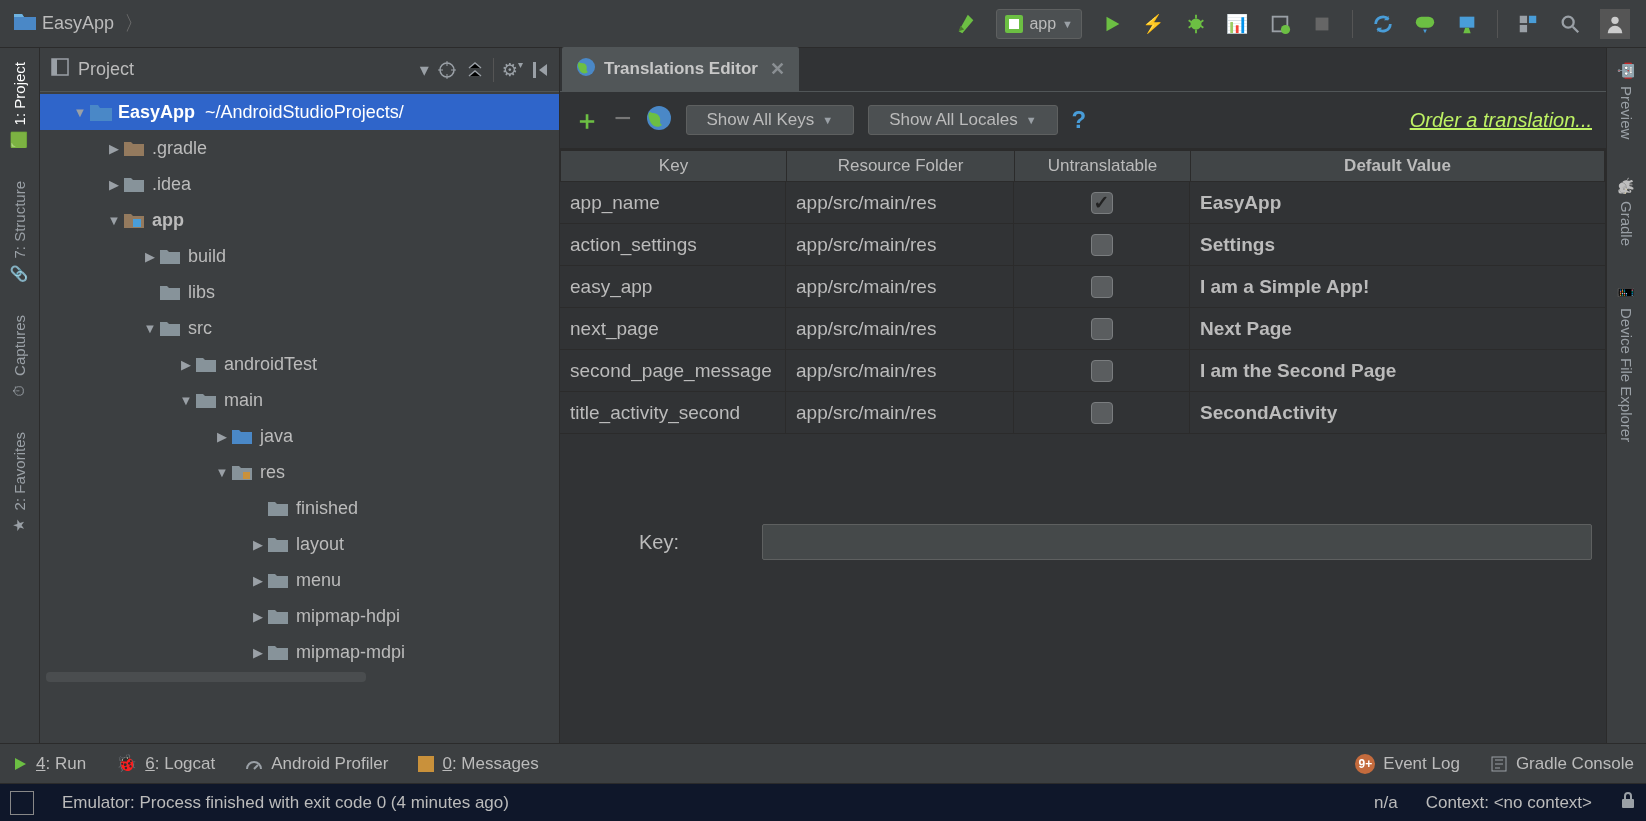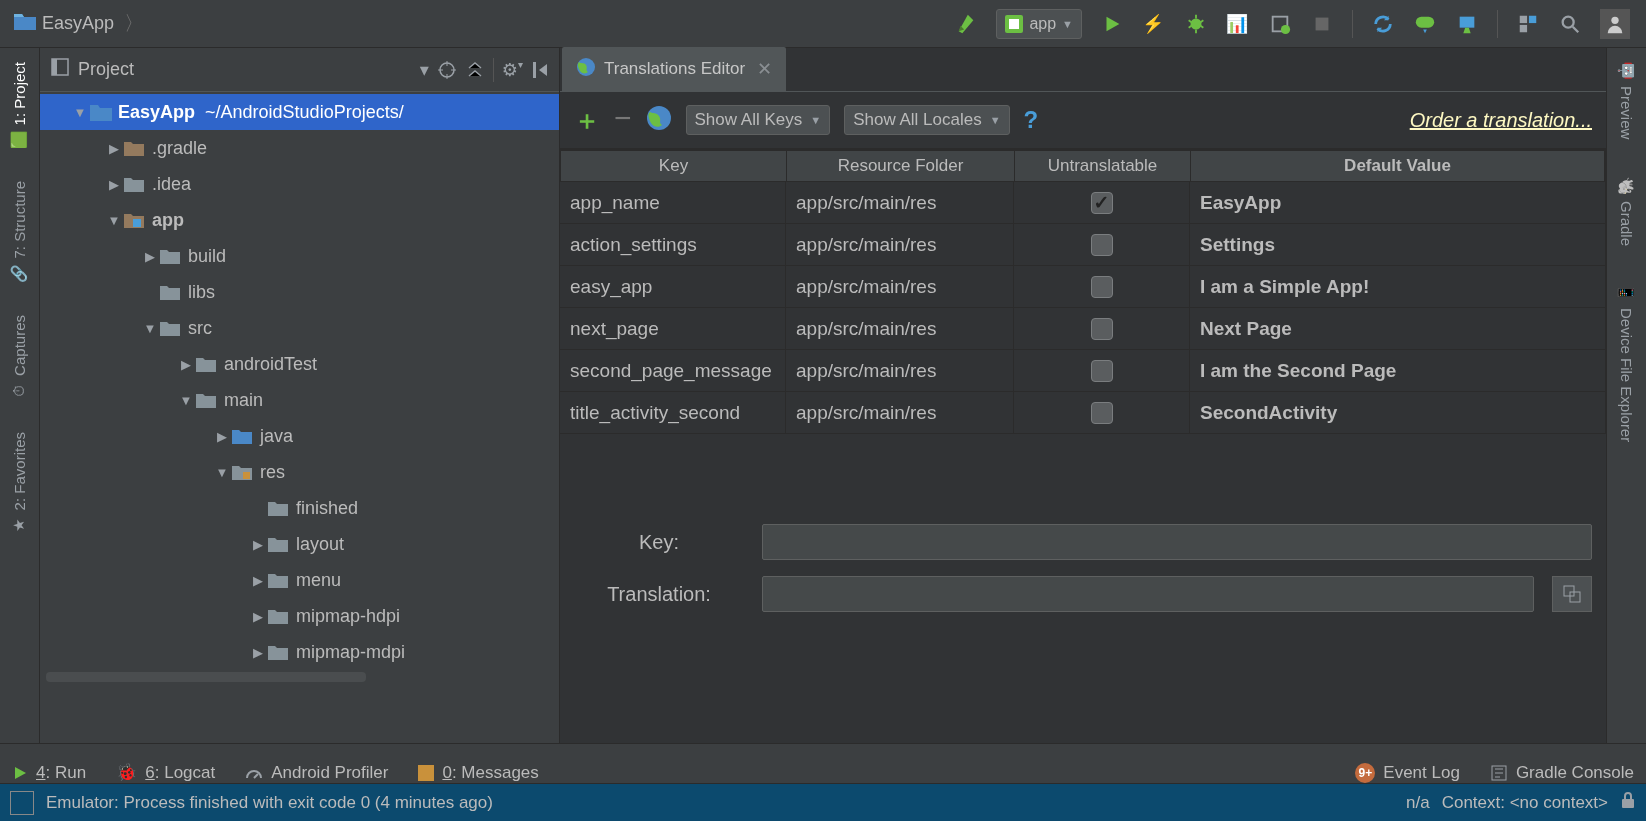--- a/index.html
+++ b/index.html
@@ -42,54 +42,54 @@
     .tree-ic { width: 24px; display: inline-flex; }
     .tree-label { margin-left: 4px; }
     .tree-label b { font-weight: 700; }
     .pad1 { padding-left: 30px; } .pad2 { padding-left: 64px; } .pad3 { padding-left: 100px; }
     .pad4 { padding-left: 136px; } .pad5 { padding-left: 172px; } .pad6 { padding-left: 208px; }
     .tree-scroll { height: 10px; background: #4a4d4f; margin: 0 6px; border-radius: 4px; width: 320px; position: relative; top: 2px;}
     
     
     .editor-area { flex: 1; background: #313335; display: flex; flex-direction: column; min-width: 0; }
     .tab-bar { height: 44px; display: flex; align-items: flex-end; padding-left: 2px; border-bottom: 1px solid #515658; }
-    .tab { height: 44px; background: #515658; display: flex; align-items: center; gap: 8px; padding: 0 14px; font-size: 17px; color: #c7c7c7; border-radius: 2px 2px 0 0; }
+    .tab { height: 44px; background: #515658; display: flex; align-items: center; gap: 8px; padding: 0 14px; font-size: 17px; color: #c7c7c7; border-radius: 2px 2px 0 0; font-weight: bold; }
     .tab .close-x { color: #8a8f93; cursor: pointer; font-size: 18px; margin-left: 4px; }
     
     
     .trans-toolbar { height: 58px; display: flex; align-items: center; gap: 14px; padding: 0 14px; border-bottom: 2px solid #2b2b2b; }
     .plus-ic { color: #6cbf43; font-size: 26px; font-weight: bold; cursor: pointer; }
     .minus-ic { color: #777; font-size: 30px; cursor: pointer; position: relative; top: -2px; }
     .globe-ic { cursor: pointer; }
-    .dd-btn { background: #4c5052; border: 1px solid #5e6060; border-radius: 3px; padding: 4px 8px; display: flex; align-items: center; gap: 8px; font-size: 17px; cursor: pointer; }
+    .dd-btn { background: #4c5052; border: 1px solid #5e6060; border-radius: 3px; padding: 4px 20px; display: flex; align-items: center; gap: 8px; font-size: 17px; cursor: pointer; }
     .dd-tri { font-size: 11px; color: #9aa0a6; }
     .help-q { color: #499dd8; font-size: 24px; font-weight: bold; cursor: pointer; }
-    .order-link { margin-left: auto; color: #fef9c3; text-decoration: underline; font-size: 20px; font-style: italic; cursor: pointer; }
+    .order-link { margin-left: auto; color: #bef264; text-decoration: underline; font-size: 20px; font-style: italic; cursor: pointer; }
     
     .trans-table { display: flex; flex-direction: column; }
     .thead-row { display: flex; background: #414547; height: 32px; border: 1px solid #2b2b2b; font-size: 17px; }
     .tcell-h { display: flex; align-items: center; justify-content: center; border-right: 1px solid #2b2b2b; }
     .tbody-row { display: flex; height: 42px; border-bottom: 1px solid #2b2b2b; }
     .tcell { display: flex; align-items: center; padding: 0 10px; border-right: 1px solid #2b2b2b; font-size: 19px; }
     .c-key { width: 226px; } .c-res { width: 228px; } .c-untr { width: 176px; justify-content: center; } .c-def { flex: 1; font-weight: bold; }
     .chk { width: 22px; height: 22px; border-radius: 4px; background: #5a5d5f; border: 1px solid #7a7d7f; display: inline-flex; align-items: center; justify-content: center; }
     .chk.checked::after { content: "✓"; color: #222; font-weight: bold; }
     
     .detail-form { margin-top: 90px; padding: 0 14px; display: flex; flex-direction: column; gap: 16px; font-size: 20px; }
     .form-row { display: flex; align-items: center; gap: 18px; }
     .form-label { width: 170px; text-align: center; }
     .form-input { flex: 1; height: 36px; background: #45494a; border: 1px solid #5e6060; border-radius: 2px; }
     .form-btn { width: 40px; height: 36px; background: #4c5052; border: 1px solid #5e6060; display: flex; align-items: center; justify-content: center; cursor: pointer; }
     
     
-    .bottom-tools { height: 40px; background: #3c3f41; border-top: 1px solid #2b2b2b; display: flex; align-items: flex-end; padding: 0 12px; gap: 30px; font-size: 17px; }
+    .bottom-tools { height: 40px; background: #3c3f41; border-top: 1px solid #2b2b2b; display: flex; align-items: center; padding: 0 12px; gap: 30px; font-size: 17px; }
     .bt-item { display: flex; align-items: center; gap: 8px; cursor: pointer; }
     .bt-spacer { flex: 1; }
     
-    .status-bar { height: 38px; background: #0c4a6e; border-top: 1px solid #2b2b2b; display: flex; align-items: center; padding: 0 10px; gap: 12px; font-size: 17px; }
+    .status-bar { height: 38px; background: #0f172a; border-top: 1px solid #2b2b2b; display: flex; align-items: center; padding: 0 10px; gap: 28px; font-size: 17px; }
     .status-ic { width: 24px; height: 24px; border: 1px solid #888; }
     .st-spacer { flex: 1; }
     .lock-ic { color: #9aa0a6; }
     
     u { text-decoration: underline; }
   </style>
 </head>
 <body>
 
 <div class="top-bar">
@@ -473,30 +473,20 @@
             <div class="tcell c-def">SecondActivity</div>
           </div>
         </div>
     </div>
 
     <div class="detail-form">
       <div class="form-row">
         <span class="form-label">Key:</span>
         <div class="form-input"></div>
       </div>
-      <div class="form-row">
-        <span class="form-label">Translation:</span>
-        <div class="form-input"></div>
-        <div class="form-btn">
-            <svg width="20" height="20" viewBox="0 0 20 20">
-              <rect fill="none" stroke="#9aa0a6" x="2" y="2" width="10" height="10"></rect>
-              <rect fill="none" stroke="#9aa0a6" x="8" y="8" width="10" height="10"></rect>
-            </svg>
-          </div>
-      </div>
     </div>
   </div>
 
   <div class="right-strip">
     <div class="vtab" style="transform:none;writing-mode:vertical-rl;">
         <span class="vic" style="transform:rotate(-90deg);">🤖</span>
         <span>Preview</span>
       </div>
     <div class="vtab" style="transform:none;writing-mode:vertical-rl;">
         <span class="vic" style="transform:rotate(-90deg);">🐘</span>

